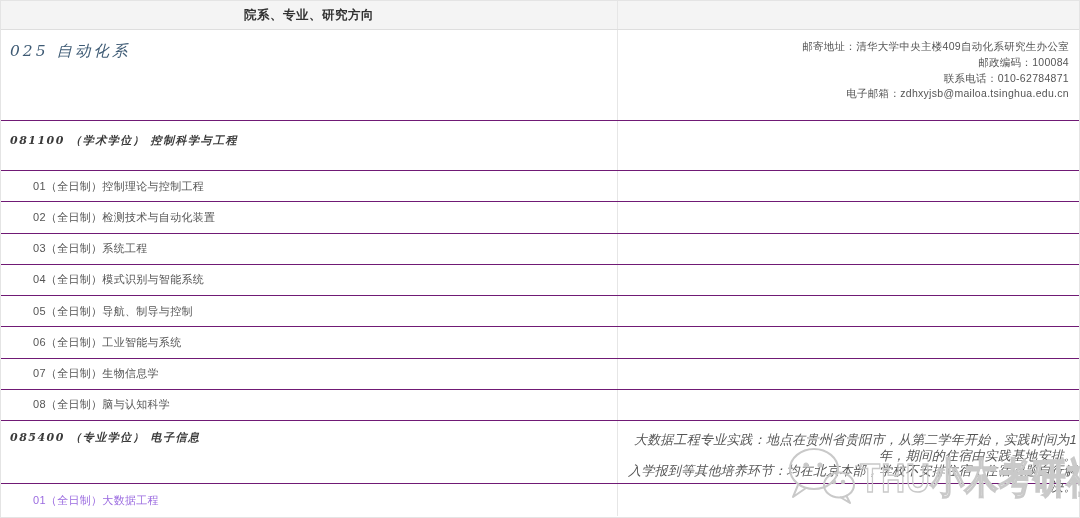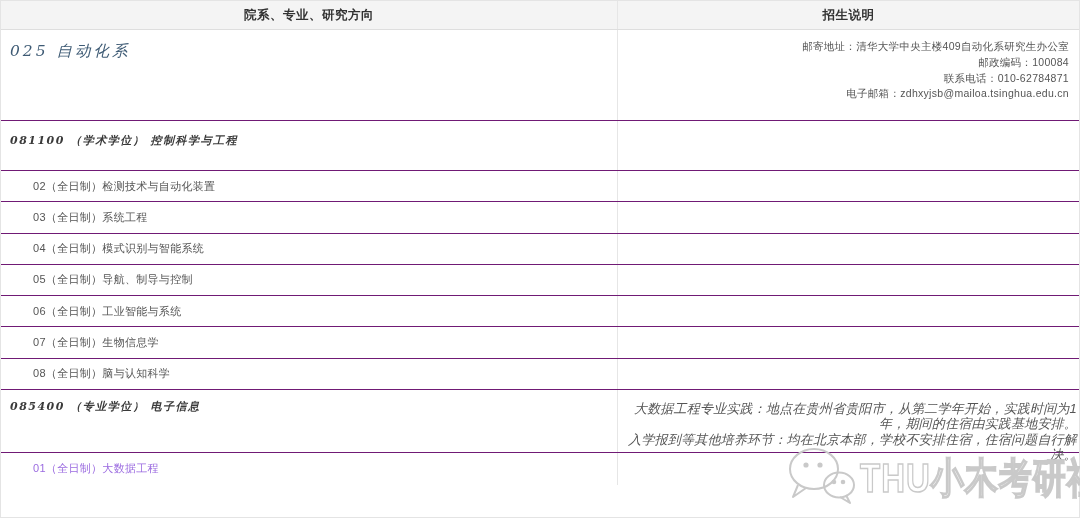--- a/index.html
+++ b/index.html
@@ -80,38 +80,41 @@
     .wm-text { color: #d6d6d6; }
   }
 </style>
 </head>
 <body>
 
 <div class="table">
 
   <div class="tr thead">
     <div class="td left th">院系、专业、研究方向</div>
-    <div class="td right th">招生说明</div>
   </div>
 
   <div class="tr r-dept">
     <div class="td left dept-title">025  自动化系</div>
     <div class="td right contact">
       <div>邮寄地址：清华大学中央主楼409自动化系研究生办公室</div>
       <div>邮政编码：100084</div>
       <div>联系电话：010-62784871</div>
       <div>电子邮箱：zdhxyjsb@mailoa.tsinghua.edu.cn</div>
     </div>
   </div>
 
   <div class="tr r-major">
     <div class="td left major-title">081100 （学术学位） 控制科学与工程</div>
     <div class="td right"></div>
   </div>
 
+  <div class="tr r-dir">
+    <div class="td left dir-label">01（全日制）控制理论与控制工程</div>
+    <div class="td right"></div>
+  </div>
   <div class="tr r-dir">
     <div class="td left dir-label">02（全日制）检测技术与自动化装置</div>
     <div class="td right"></div>
   </div>
   <div class="tr r-dir">
     <div class="td left dir-label">03（全日制）系统工程</div>
     <div class="td right"></div>
   </div>
   <div class="tr r-dir">
     <div class="td left dir-label">04（全日制）模式识别与智能系统</div>

